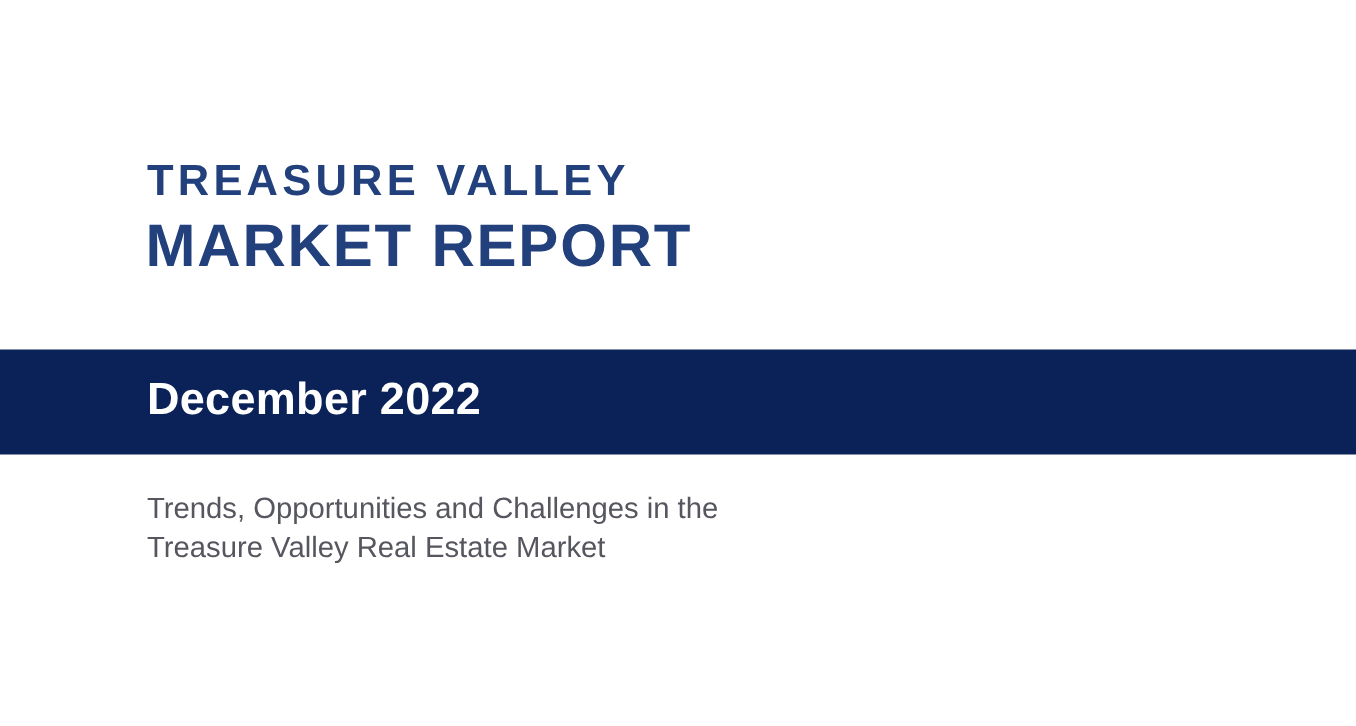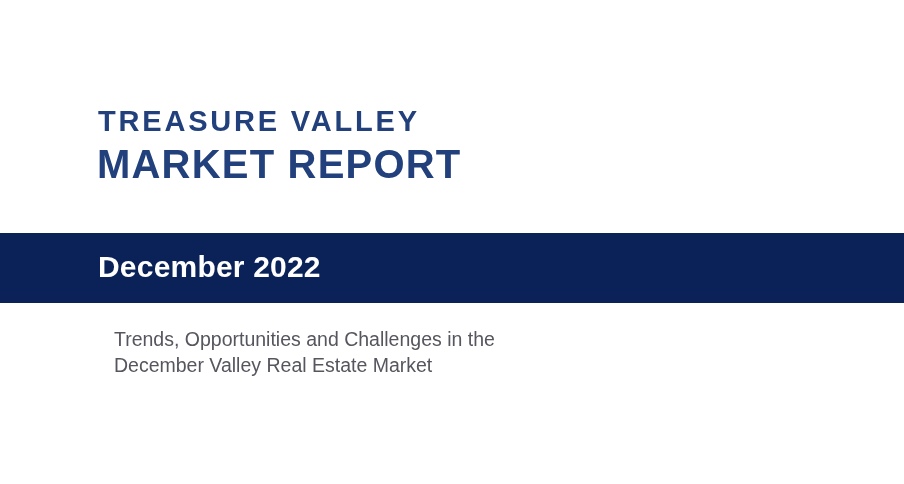--- a/index.html
+++ b/index.html
@@ -72,21 +72,20 @@
   
   .subtitle {
     position: absolute;
     left: 98px;
     top: 326px;
     width: 560px;
     font-size: 19.5px;
     font-weight: normal;
     color: #55565e;
     line-height: 26px;
-    margin-left: 16px;
   }
   .subtitle-line {
     display: block;
     white-space: nowrap;
   }
 </style>
 </head>
 <body>
 
 <div class="cover">
@@ -94,16 +93,16 @@
   <div class="eyebrow">TREASURE VALLEY</div>
 
   <div class="main-title">MARKET REPORT</div>
 
   <div class="date-band">
     <div class="date-band-label">December 2022</div>
   </div>
 
   <div class="subtitle">
     <span class="subtitle-line">Trends, Opportunities and Challenges in the</span>
-    <span class="subtitle-line">December Valley Real Estate Market</span>
+    <span class="subtitle-line">Treasure Valley Real Estate Market</span>
   </div>
 
 </div>
 
 </body></html>

